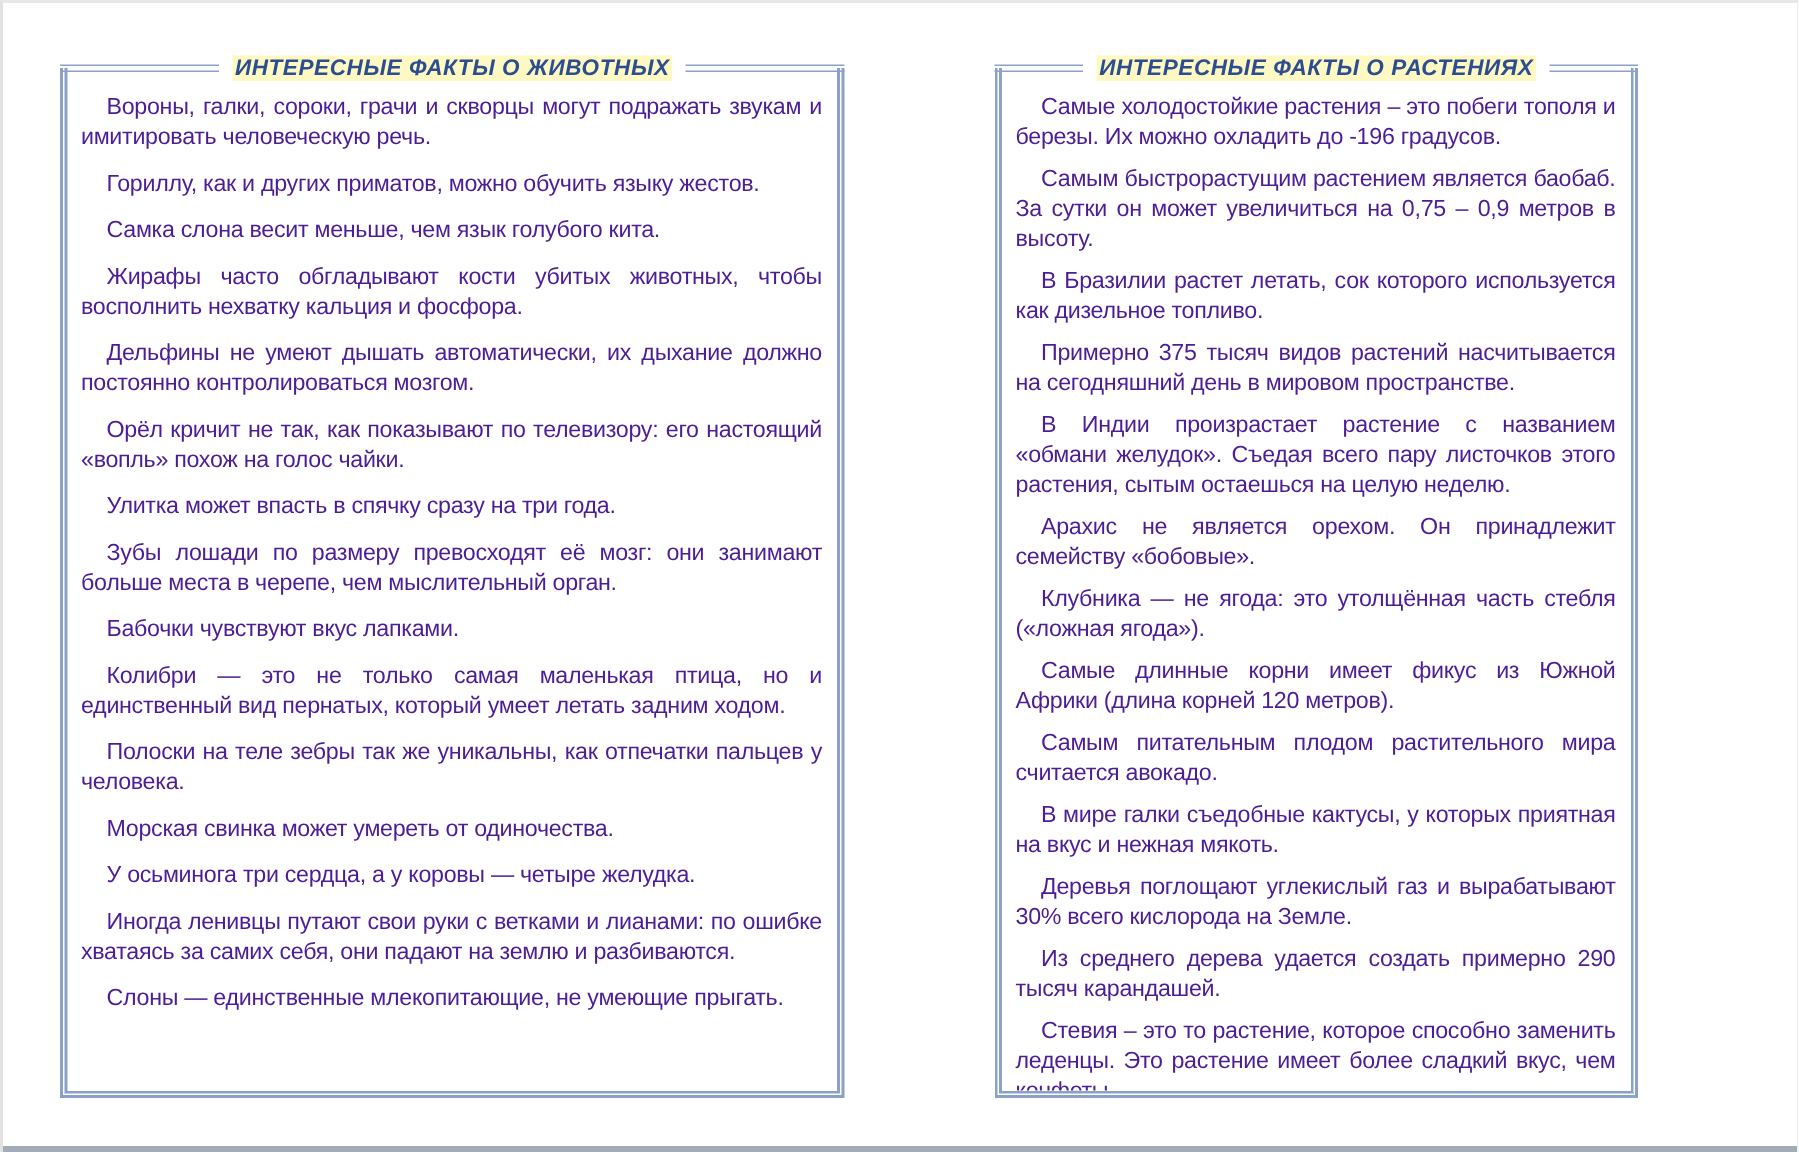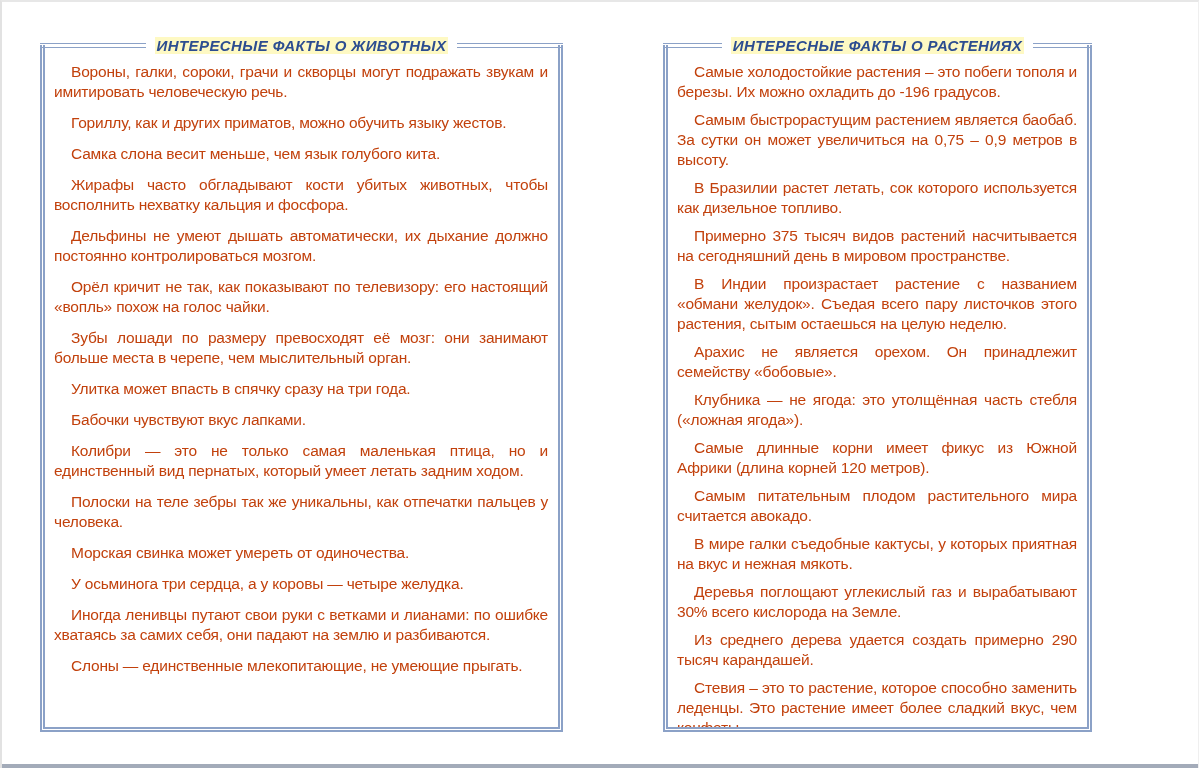--- a/index.html
+++ b/index.html
@@ -56,21 +56,21 @@
     padding: 0 2px;
     font-style: italic;
   }
 
   .facts {
     height: 100%;
     overflow: hidden;
     padding: 17px 10px 0 9px;
   }
   .fact {
-    color: #c2410c;
+    color: #4c1d95;
     font-size: 15.5px;
     line-height: 20px;
     letter-spacing: -0.2px;
     text-align: justify;
     text-indent: 17px;
     margin: 0 0 11px 0;
   }
   .panel-plants .fact { margin-bottom: 8px; }
 
   .page-bottom-edge {
@@ -92,22 +92,22 @@
       <span class="head-line"></span>
     </div>
     <div class="facts">
 
     <p class="fact">Вороны, галки, сороки, грачи и скворцы могут подражать звукам и имитировать человеческую речь.</p>
         <p class="fact">Гориллу, как и других приматов, можно обучить языку жестов.</p>
         <p class="fact">Самка слона весит меньше, чем язык голубого кита.</p>
         <p class="fact">Жирафы часто обгладывают кости убитых животных, чтобы восполнить нехватку кальция и фосфора.</p>
         <p class="fact">Дельфины не умеют дышать автоматически, их дыхание должно постоянно контролироваться мозгом.</p>
         <p class="fact">Орёл кричит не так, как показывают по телевизору: его настоящий «вопль» похож на голос чайки.</p>
+        <p class="fact">Улитка может впасть в спячку сразу на три года.</p>
         <p class="fact">Зубы лошади по размеру превосходят её мозг: они занимают больше места в черепе, чем мыслительный орган.</p>
-        <p class="fact">Улитка может впасть в спячку сразу на три года.</p>
         <p class="fact">Бабочки чувствуют вкус лапками.</p>
         <p class="fact">Колибри — это не только самая маленькая птица, но и единственный вид пернатых, который умеет летать задним ходом.</p>
         <p class="fact">Полоски на теле зебры так же уникальны, как отпечатки пальцев у человека.</p>
         <p class="fact">Морская свинка может умереть от одиночества.</p>
         <p class="fact">У осьминога три сердца, а у коровы — четыре желудка.</p>
         <p class="fact">Иногда ленивцы путают свои руки с ветками и лианами: по ошибке хватаясь за самих себя, они падают на землю и разбиваются.</p>
         <p class="fact">Слоны — единственные млекопитающие, не умеющие прыгать.</p>
       </div>
   </section>
 

